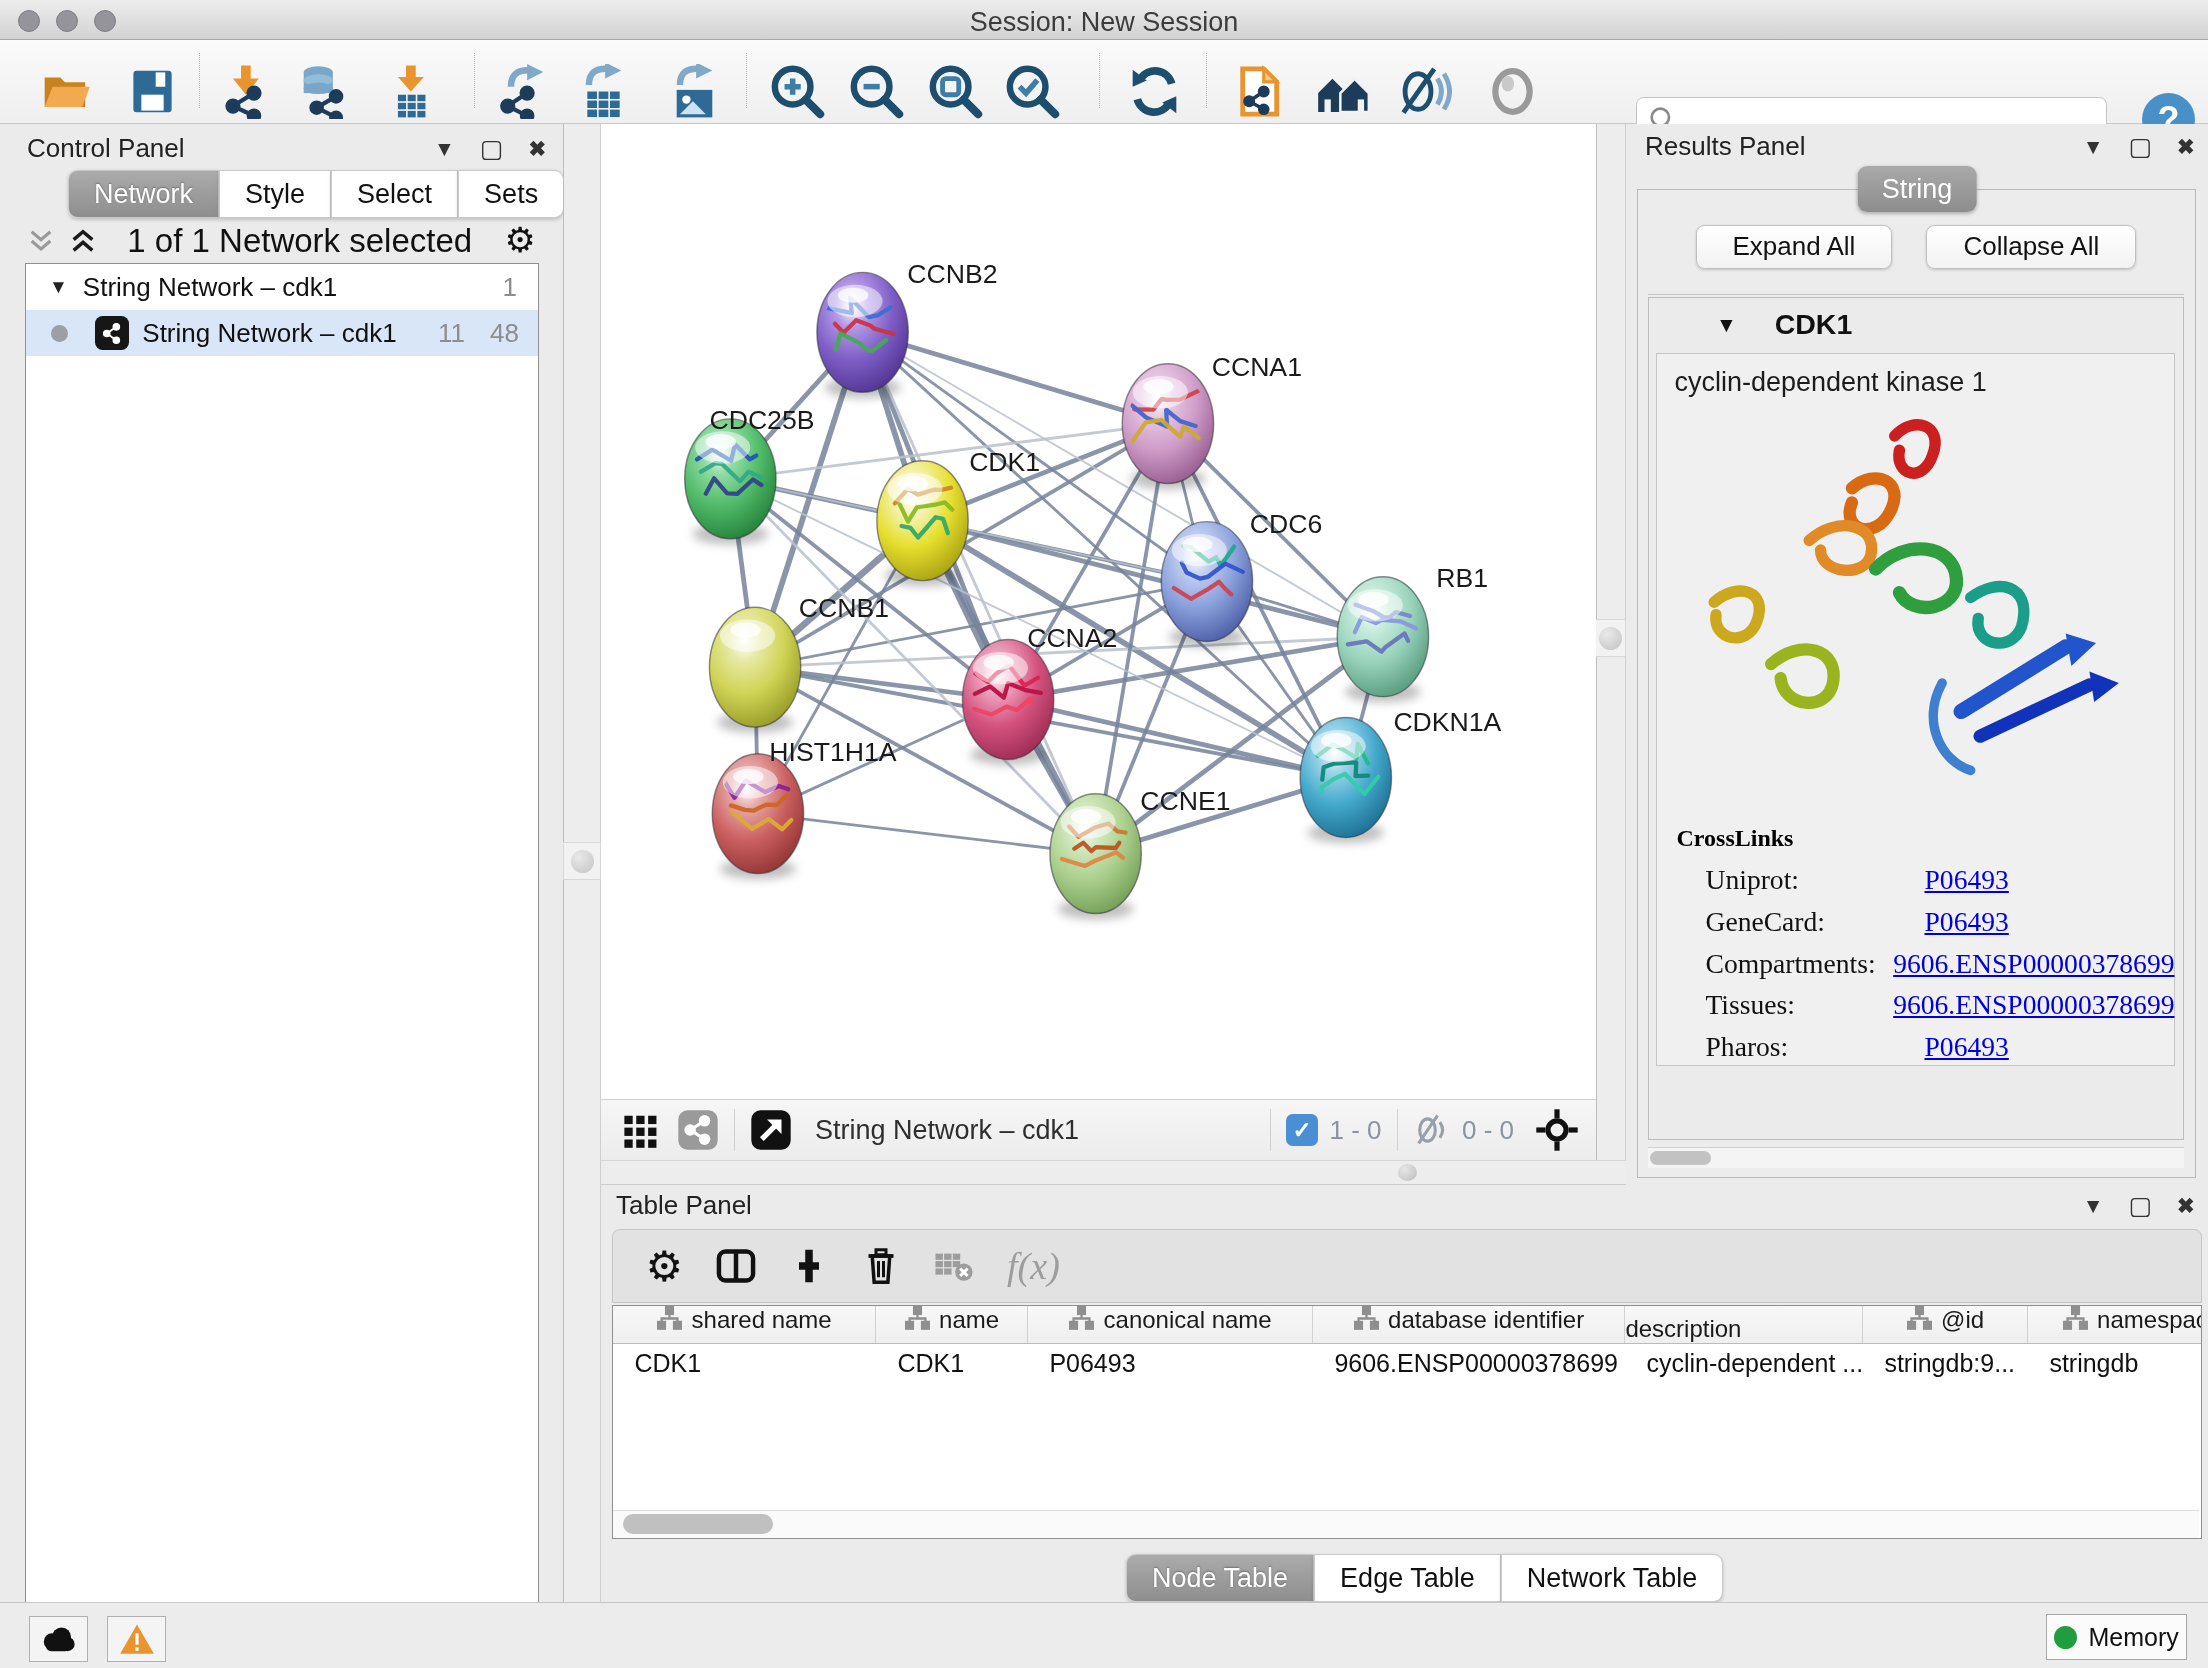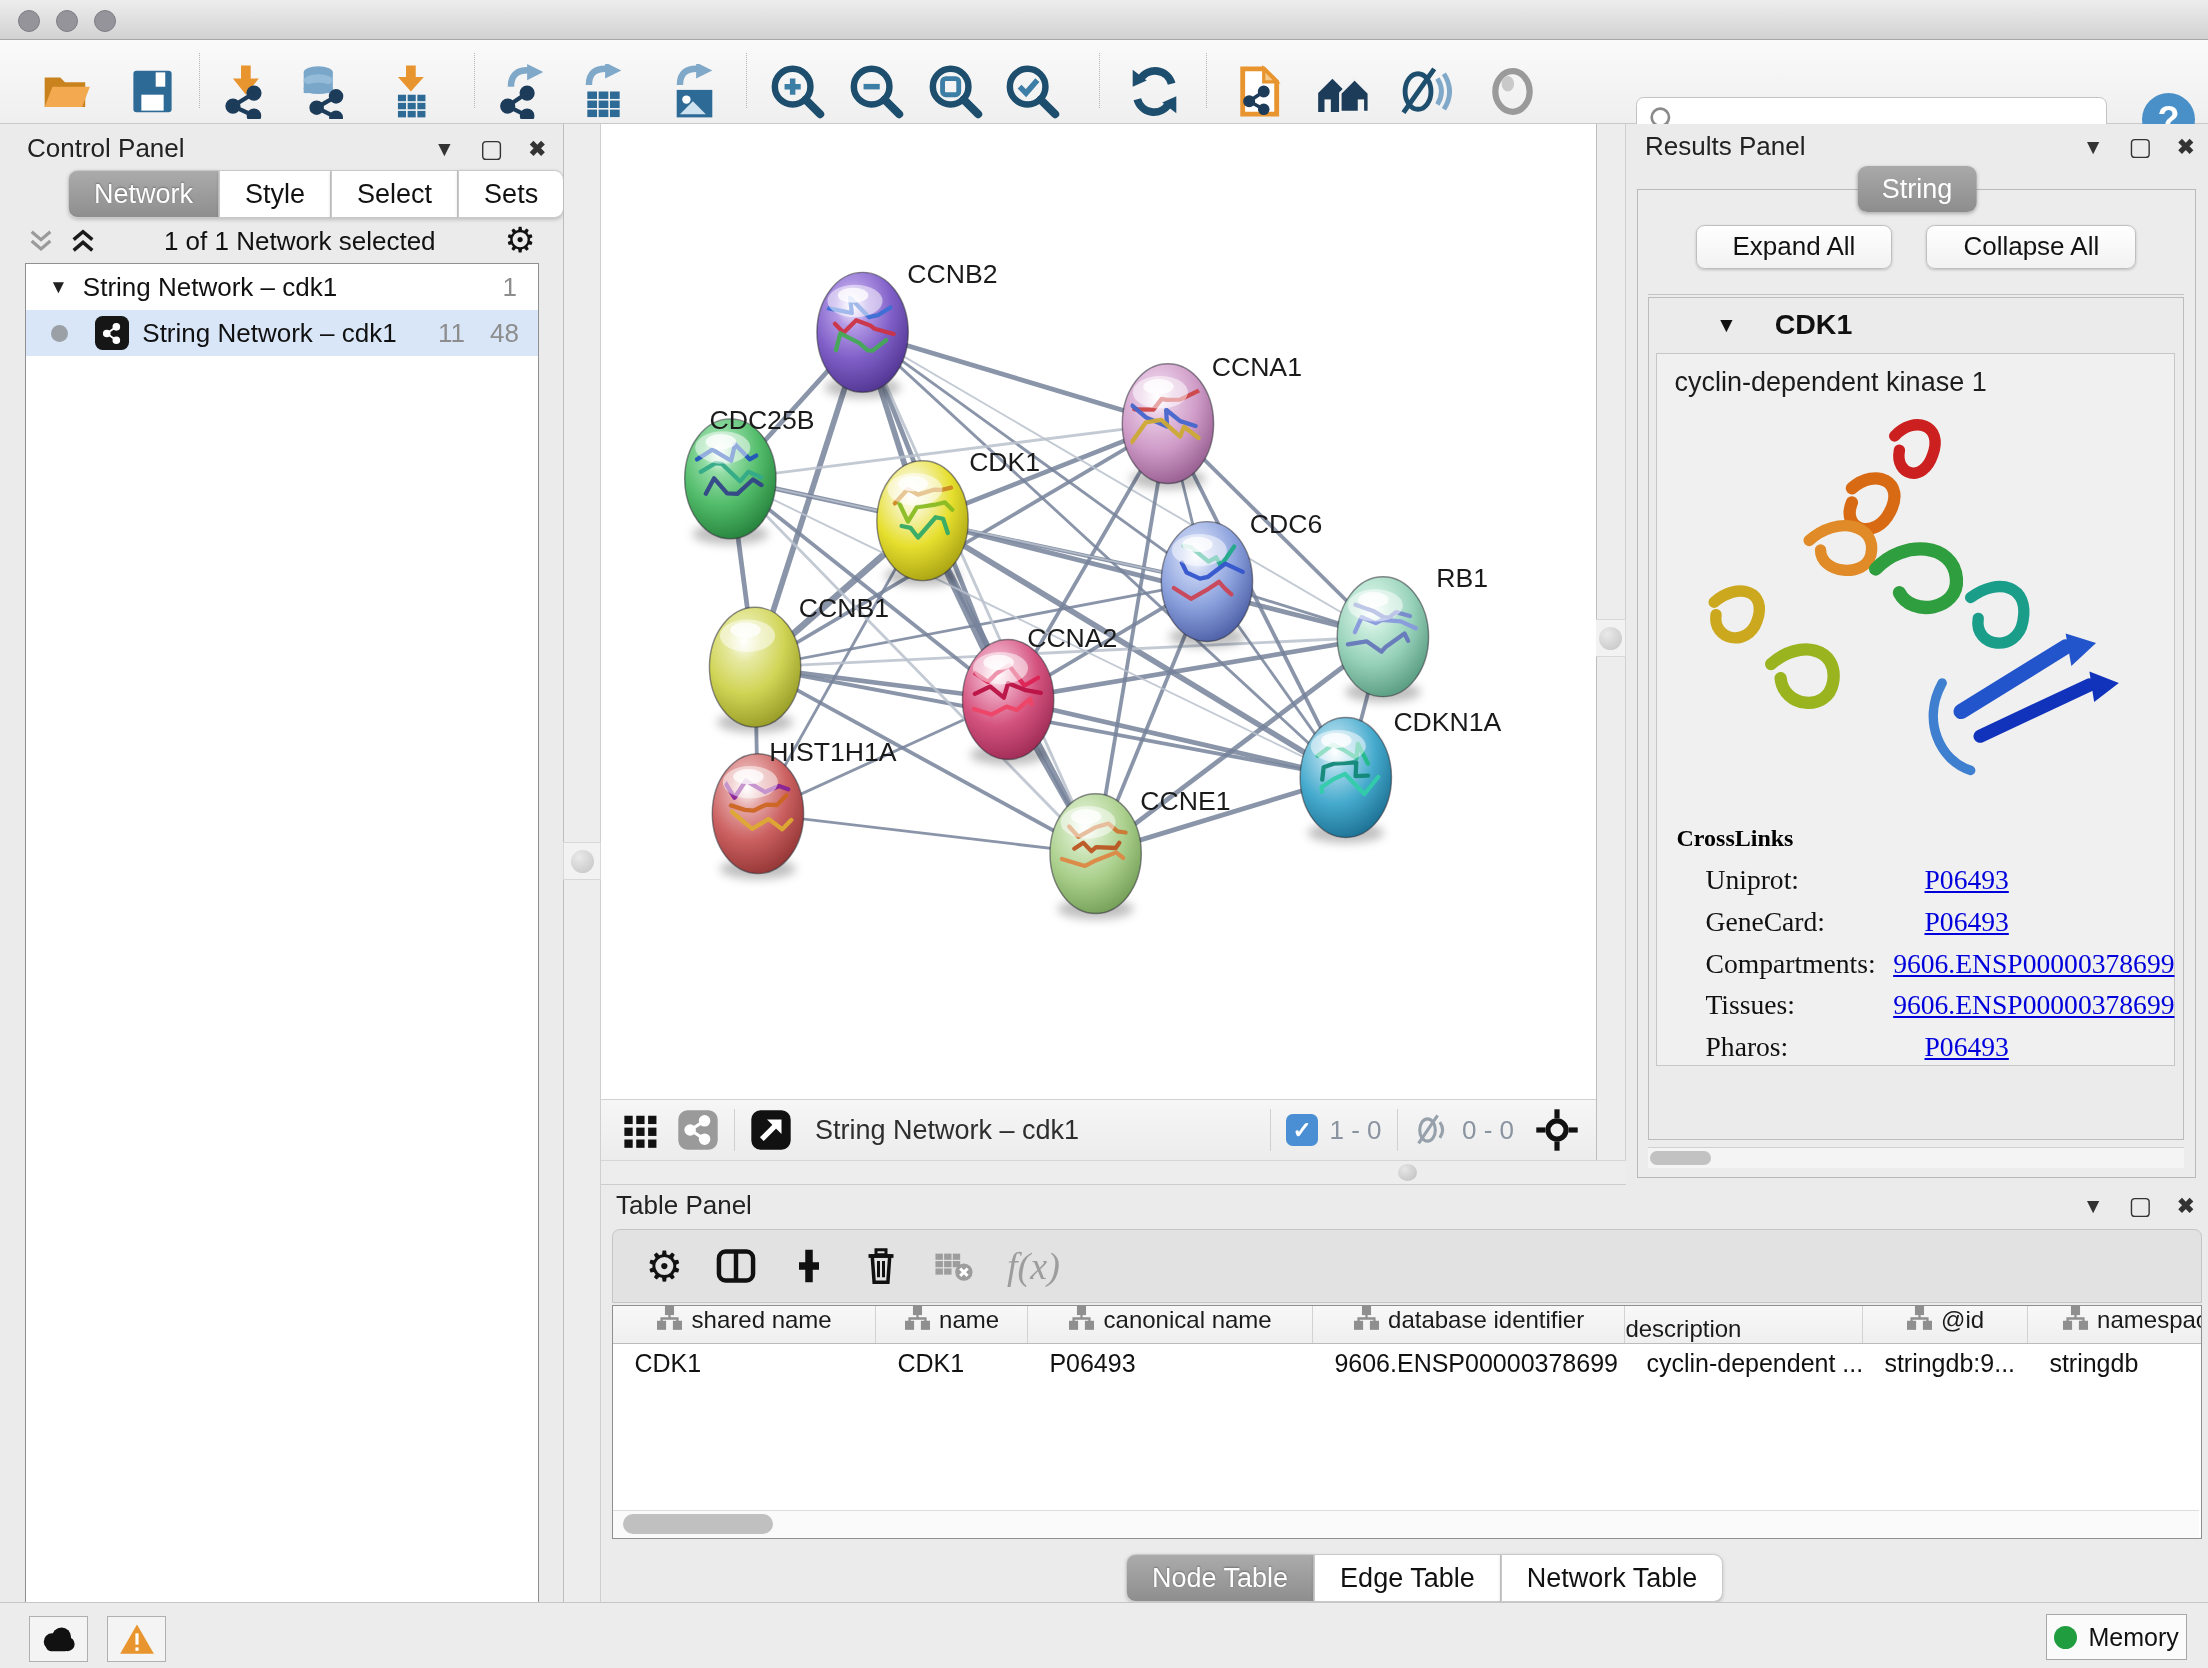--- a/index.html
+++ b/index.html
@@ -41,21 +41,21 @@
   .seg-tab.active { background:linear-gradient(#ababab,#8e8e8e); color:#fff;
     text-shadow:0 -1px 1.9px rgba(0,0,0,.3); }
 
   
   #control-panel { position:absolute; left:0; top:124px; width:563px; height:1478px;
     background:#ebebeb; }
   #cp-head { position:absolute; left:27px; right:17px; top:5.7px; }
   #cp-tabs { position:absolute; left:68px; top:46px; }
   #cp-list-toolbar { position:absolute; left:25px; top:95px; width:514px; height:44px;
     display:flex; align-items:center; }
-  #cp-status { flex:1; text-align:center; font-size:26px; color:#111; }
+  #cp-status { flex:1; text-align:center; font-size:33px; color:#111; }
   #cp-tree { position:absolute; left:25px; top:139px; width:514px; height:1434px;
     height:1432px; background:#fff; border:1.9px solid #909090; }
   .tree-row { height:46px; display:flex; align-items:center; font-size:26px; color:#111; }
   .tree-row.selected { background:#d9e6f8; }
   .tree-num { color:#8d8d8d; }
   #share-badge { width:34px; height:34px; background:#161616; border-radius:7.6px;
     display:flex; align-items:center; justify-content:center; margin-right:13.3px; }
 
   
   .vsplit { position:absolute; top:124px; height:1478px; background:#ededed;
@@ -150,20 +150,21 @@
 
   svg text { font-family:"Liberation Sans", sans-serif; }
 </style>
 </head>
 <body>
 
 <div id="titlebar">
   <div class="tl" style="left:18px"></div>
   <div class="tl" style="left:56px"></div>
   <div class="tl" style="left:94px"></div>
+  <div id="win-title">Session: New Session</div>
 </div>
 
 <div id="toolbar">
   <div class="tbtn" style="left:36px">
     <svg width="53" height="53" viewBox="0 0 34 34">
       <path d="M3,8 h10 l3,3 h13 v16 h-26 z" fill="#c8821e"></path>
       <polygon points="3,27 8,14 32,14 27,27" fill="#f2a94f"></polygon>
     </svg>
   </div>
   <div class="tbtn" style="left:122px">

